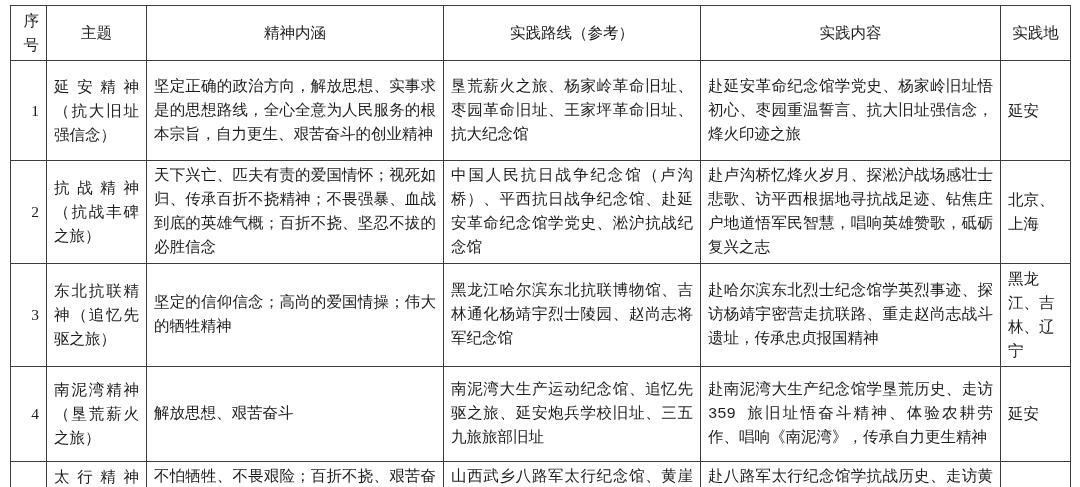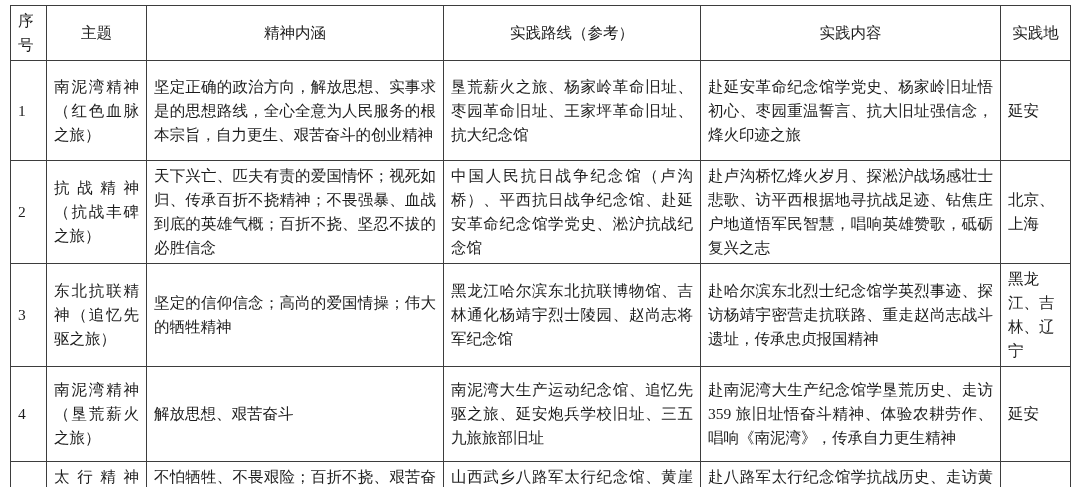--- a/index.html
+++ b/index.html
@@ -26,31 +26,32 @@
     font-size: 15.5px;
     line-height: 24px;
     font-weight: normal;
     vertical-align: middle;
     padding: 3px 7px;
     box-sizing: border-box;
     overflow: hidden;
     word-break: break-all;
   }
   th.col-num, td.cell-num {
-    text-align: left;
+    text-align: right;
     padding: 3px 2px;
   }
   th { text-align: center; }
   td.cell-theme {
     text-align: justify;
     text-justify: inter-character;
   }
   td.cell-connotation, td.cell-route, td.cell-content {
     text-align: justify;
     text-justify: inter-character;
+    font-family: Liberation Mono, monospace;
   }
   td.cell-location {
     padding: 3px 5px;
     text-align: left;
     font-family: Liberation Serif, serif;
   }
   
   tr.hdr   { height: 36px; }
   tr.row-0 { height: 100px; }
   tr.row-1 { height: 95px; }
@@ -77,21 +78,21 @@
         <th>主题</th>
         <th>精神内涵</th>
         <th>实践路线（参考）</th>
         <th>实践内容</th>
         <th>实践地</th>
       </tr>
     </thead>
     <tbody>
       <tr class="row-0">
         <td class="cell-num">1</td>
-        <td class="cell-theme">南泥湾精神（红色血脉之旅）</td>
+        <td class="cell-theme">延安精神（抗大旧址强信念）</td>
         <td class="cell-connotation">坚定正确的政治方向，解放思想、实事求是的思想路线，全心全意为人民服务的根本宗旨，自力更生、艰苦奋斗的创业精神</td>
         <td class="cell-route">垦荒薪火之旅、杨家岭革命旧址、枣园革命旧址、王家坪革命旧址、抗大纪念馆</td>
         <td class="cell-content">赴延安革命纪念馆学党史、杨家岭旧址悟初心、枣园重温誓言、抗大旧址强信念，烽火印迹之旅</td>
         <td class="cell-location">延安</td>
       </tr>
       <tr class="row-1">
         <td class="cell-num">2</td>
         <td class="cell-theme">抗战精神（抗战丰碑之旅）</td>
         <td class="cell-connotation">天下兴亡、匹夫有责的爱国情怀；视死如归、传承百折不挠精神；不畏强暴、血战到底的英雄气概；百折不挠、坚忍不拔的必胜信念</td>
         <td class="cell-route">中国人民抗日战争纪念馆（卢沟桥）、平西抗日战争纪念馆、赴延安革命纪念馆学党史、淞沪抗战纪念馆</td>

